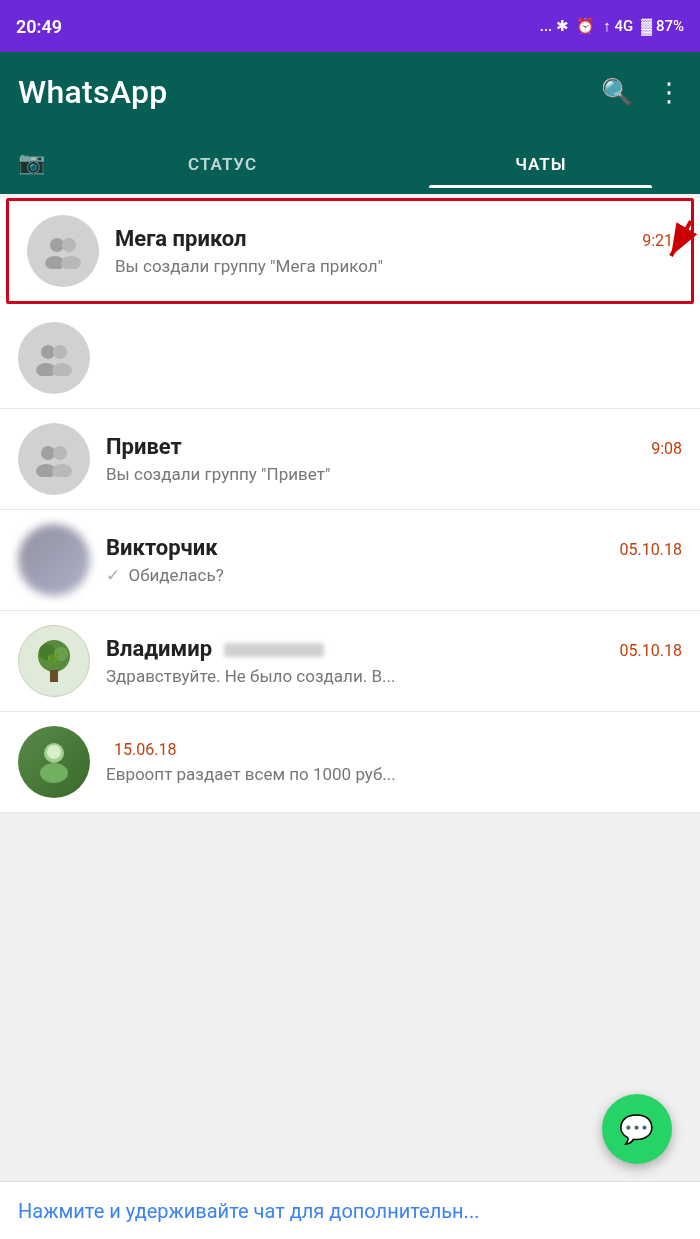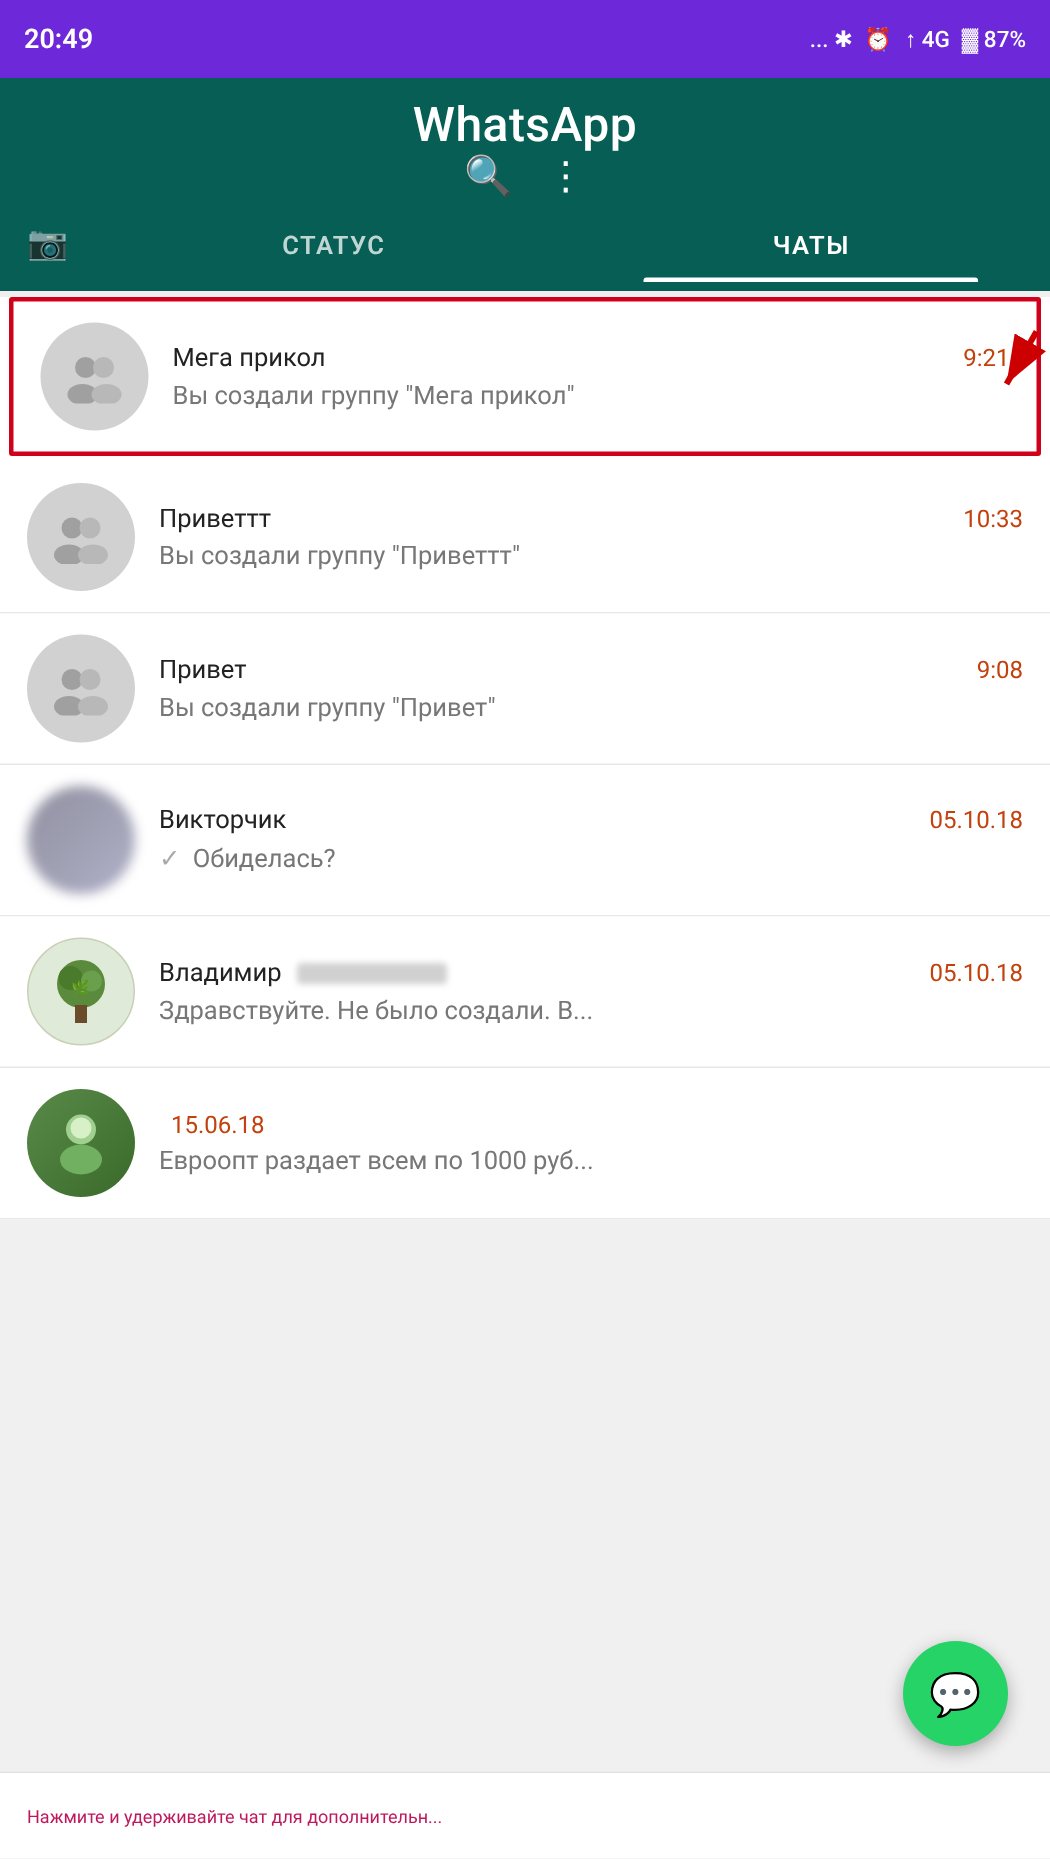--- a/index.html
+++ b/index.html
@@ -34,21 +34,20 @@
 
     
     .header {
       background: #075e54;
       color: white;
       padding: 12px 18px 12px 18px;
       display: flex;
       justify-content: space-between;
       align-items: center;
       height: 80px;
-      flex-direction: column;
     }
     .header-title {
       font-size: 32px;
       font-weight: 500;
       letter-spacing: 0.3px;
     }
     .header-actions {
       display: flex;
       gap: 22px;
       align-items: center;
@@ -139,22 +138,22 @@
       flex: 1;
       min-width: 0;
     }
     .chat-name-row {
       display: flex;
       justify-content: space-between;
       align-items: baseline;
       margin-bottom: 5px;
     }
     .chat-name {
-      font-size: 17px;
-      font-weight: 400;
+      font-size: 22px;
+      font-weight: 700;
       color: #222;
     }
     .chat-time {
       font-size: 16px;
       color: #c2410c;
       white-space: nowrap;
       margin-left: 8px;
     }
     .chat-preview {
       font-size: 17px;
@@ -181,22 +180,22 @@
       display: flex;
       align-items: center;
       padding: 0 18px;
       border-top: 1px solid #e0e0e0;
       position: absolute;
       bottom: 0;
       left: 0;
       right: 0;
     }
     .bottom-bar-text {
-      font-size: 12px;
-      color: #be185d;
+      font-size: 20px;
+      color: #3b82f6;
     }
 
     
     .fab {
       position: absolute;
       bottom: 75px;
       right: 28px;
       width: 70px;
       height: 70px;
       border-radius: 50%;
@@ -279,27 +278,20 @@
 
   <div class="chat-item">
     <div class="avatar">
       <svg width="40" height="36" viewBox="0 0 40 36" fill="none">
         <circle cx="14" cy="12" r="7" fill="#a0a0a0"></circle>
         <circle cx="26" cy="12" r="7" fill="#b8b8b8"></circle>
         <ellipse cx="12" cy="30" rx="10" ry="7" fill="#a0a0a0"></ellipse>
         <ellipse cx="28" cy="30" rx="10" ry="7" fill="#b8b8b8"></ellipse>
       </svg>
     </div>
-    <div class="chat-info">
-      <div class="chat-name-row">
-        <span class="chat-name">Приветтт</span>
-        <span class="chat-time">10:33</span>
-      </div>
-      <div class="chat-preview">Вы создали группу "Приветтт"</div>
-    </div>
   </div>
 
   <div class="chat-item">
     <div class="avatar">
       <svg width="40" height="36" viewBox="0 0 40 36" fill="none">
         <circle cx="14" cy="12" r="7" fill="#a0a0a0"></circle>
         <circle cx="26" cy="12" r="7" fill="#b8b8b8"></circle>
         <ellipse cx="12" cy="30" rx="10" ry="7" fill="#a0a0a0"></ellipse>
         <ellipse cx="28" cy="30" rx="10" ry="7" fill="#b8b8b8"></ellipse>
       </svg>

